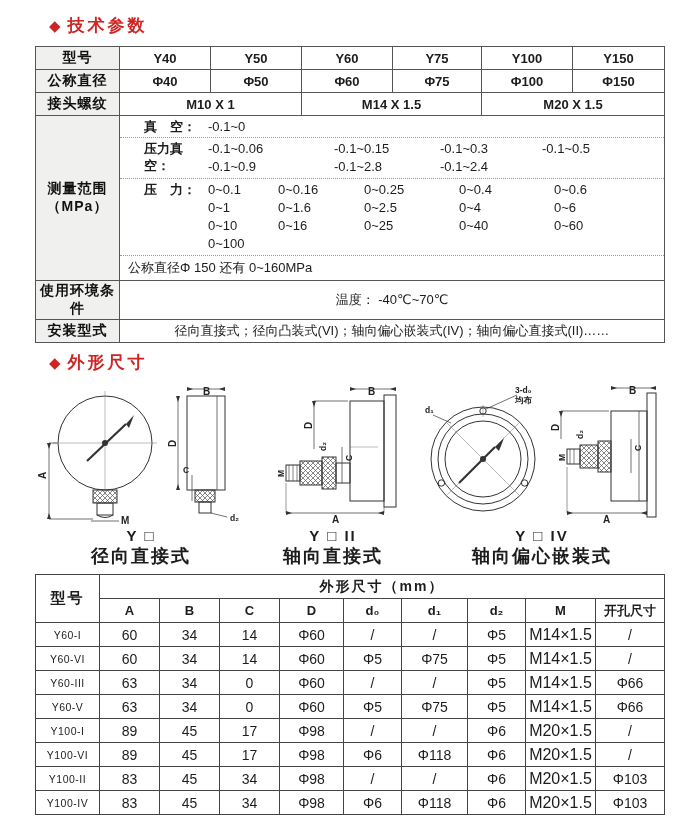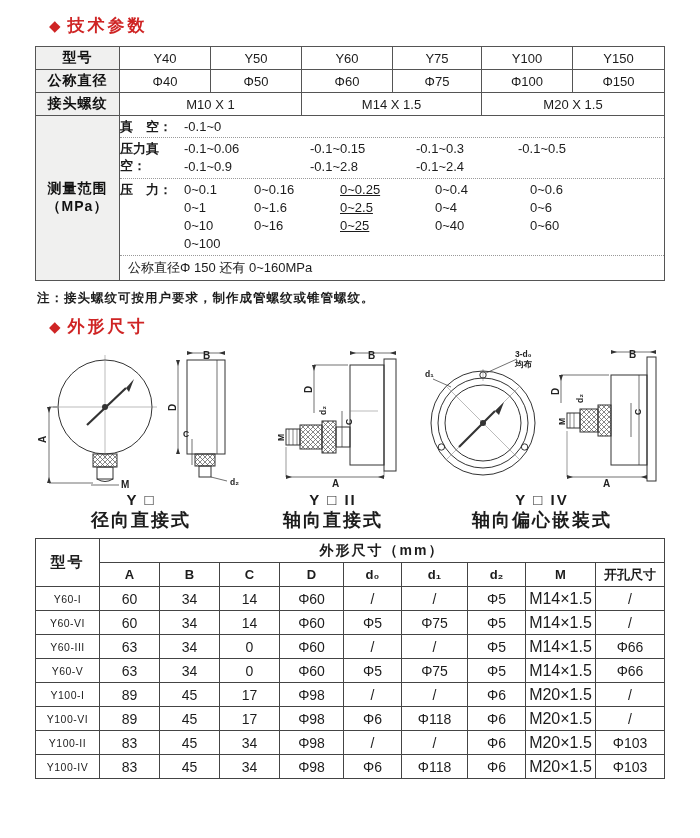--- a/index.html
+++ b/index.html
@@ -5,29 +5,29 @@
   html,body{margin:0;padding:0;background:#fff;}
   body{width:700px;font-family:"Liberation Sans","DejaVu Sans",sans-serif;color:#1c1c1c;}
   .page{padding:6px 35px 0 35px;width:630px;}
   .section-title{color:#cf2424;font-weight:bold;font-size:17px;letter-spacing:3px;margin:8px 0 9px 14px;display:flex;align-items:center;}
   .section-title .diamond{font-size:15px;margin-right:7px;letter-spacing:0;}
 
   
   table.tech{border-collapse:collapse;width:630px;table-layout:fixed;font-size:13px;}
   .tech td{border:1px solid #555;padding:1px 3px;height:20px;vertical-align:middle;}
   .tech td.hd{background:#f0f0ef;text-align:center;font-weight:bold;letter-spacing:1px;font-size:14px;color:#111;}
-  .tech td.val{text-align:center;font-size:13px;}
+  .tech td.val{text-align:center;font-size:13px;font-weight:bold;}
   .tech td.ctr{text-align:center;}
   .range-cell{padding:0 !important;}
-  .range-row{display:flex;padding:2px 0 2px 0;line-height:17px;font-size:13px;}
+  .range-row{display:flex;padding:2px 0 2px 24px;line-height:17px;font-size:13px;}
   .range-row.sep{border-bottom:1px dotted #999;}
   .rlab{flex:0 0 64px;font-weight:bold;letter-spacing:0;}
   .rcol div{line-height:18px;}
   .pv1{flex:0 0 126px;} .pv2{flex:0 0 98px;} .pv3{flex:0 0 102px;margin-left:8px;} .pv4{flex:1;}
-  .p1{flex:0 0 70px;} .p2{flex:0 0 86px;} .p3{flex:0 0 95px;text-decoration:underline;} .p4{flex:0 0 95px;} .p5{flex:1;}
+  .p1{flex:0 0 70px;} .p2{flex:0 0 86px;} .p3{flex:0 0 95px;} .p4{flex:0 0 95px;} .p5{flex:1;}
   .extra-row{padding:3px 0 3px 8px;font-size:13px;}
   .note{font-size:12.5px;font-weight:bold;margin:9px 0 2px 2px;letter-spacing:1px;}
 
   
   .figures{display:flex;justify-content:space-between;align-items:flex-end;margin:2px 0 4px 0;}
   .figure{display:flex;flex-direction:column;align-items:center;}
   .fig-code{font-size:15px;font-weight:bold;margin-top:2px;letter-spacing:2px;}
   .fig-name{font-size:18px;font-weight:bold;letter-spacing:2px;}
   svg{display:block;}
   svg text{font-family:"Liberation Sans","DejaVu Sans",sans-serif;font-size:10px;fill:#222;font-weight:bold;}
@@ -140,24 +140,31 @@
           </div>
           <div class="rcol p5">
             <div>0~0.6</div>
             <div>0~6</div>
             <div>0~60</div>
           </div>
         </div>
         <div class="extra-row">公称直径Φ 150 还有 0~160MPa</div>
       </td>
     </tr>
+    <tr>
+      <td class="hd">使用环境条件</td>
+      <td class="ctr" colspan="6">温度： -40℃~70℃</td>
+    </tr>
+    <tr>
+      <td class="hd">安装型式</td>
+      <td class="ctr" colspan="6">径向直接式；径向凸装式(VI)；轴向偏心嵌装式(IV)；轴向偏心直接式(II)……</td>
+    </tr>
   </tbody>
     </table>
 
-  <div class="note">注：接头螺纹可按用户要求，制作成管螺纹或锥管螺纹。</div>
 
   <div class="section-title">
     <span class="diamond">◆</span>
     <span>外形尺寸</span>
   </div>
 
   <div class="figures">
 
     <div class="figure">
       <svg width="212" height="142" viewBox="0 0 212 142">

